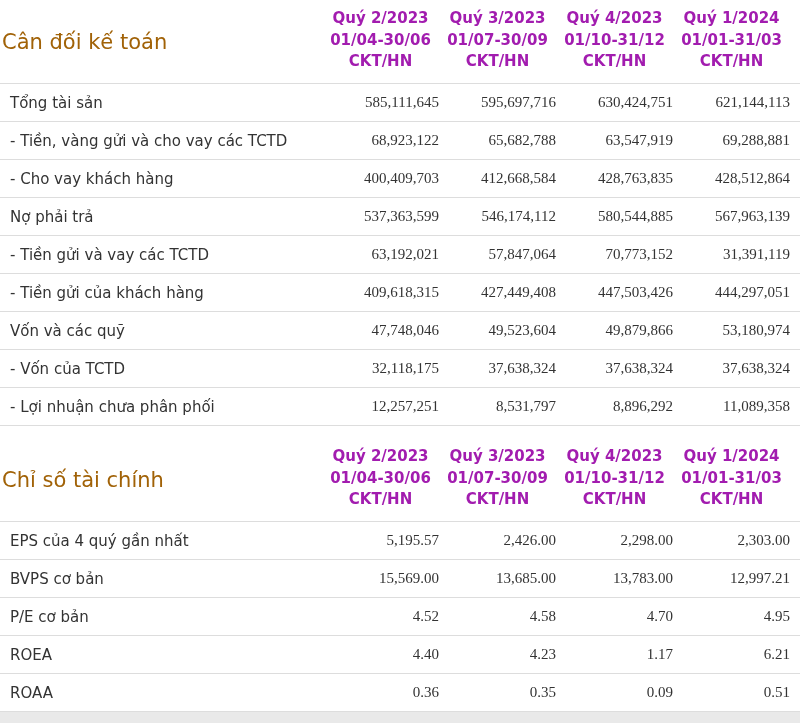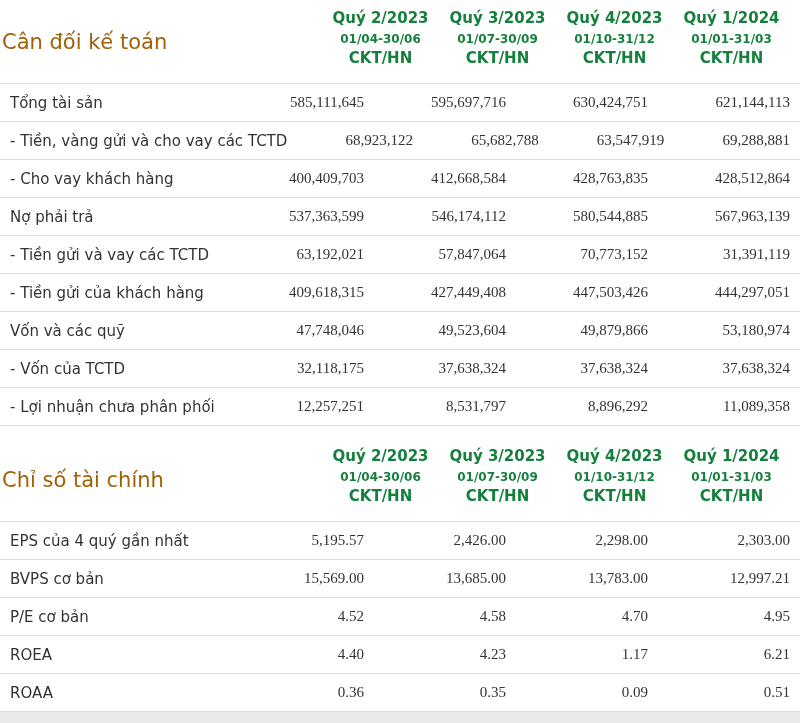--- a/index.html
+++ b/index.html
@@ -21,37 +21,36 @@
     flex: 1;
     display: flex;
     align-items: center;
     padding-left: 2px;
     font-size: 21px;
     color: #a16207;
   }
   .col-head {
     width: 117px;
     text-align: center;
-    color: #15803d;
+    color: #a21caf;
     font-weight: bold;
     padding-top: 11px;
     line-height: 1;
   }
   .col-head .q { font-size: 15px; margin-bottom: 7px; }
-  .col-head .p { font-size: 12px; margin-bottom: 6px; }
+  .col-head .p { font-size: 15px; margin-bottom: 6px; }
   .col-head .b { font-size: 15px; }
   .trow {
     display: flex;
     align-items: center;
     height: 38px;
     border-bottom: 1px solid #dddddd;
     padding-right: 10px;
     font-size: 15px;
     background: #ffffff;
-    gap: 25px;
   }
   .trow .label { flex: 1; padding-left: 10px; white-space: nowrap; }
   .trow .val { width: 117px; text-align: right; white-space: nowrap; font-family: Liberation Serif, serif; }
   .section-gap { height: 12px; background: #ffffff; }
   .footer-band { height: 13px; background: #e9e9e9; }
 </style>
 </head>
 <body>
 
 <div class="fin-table">

